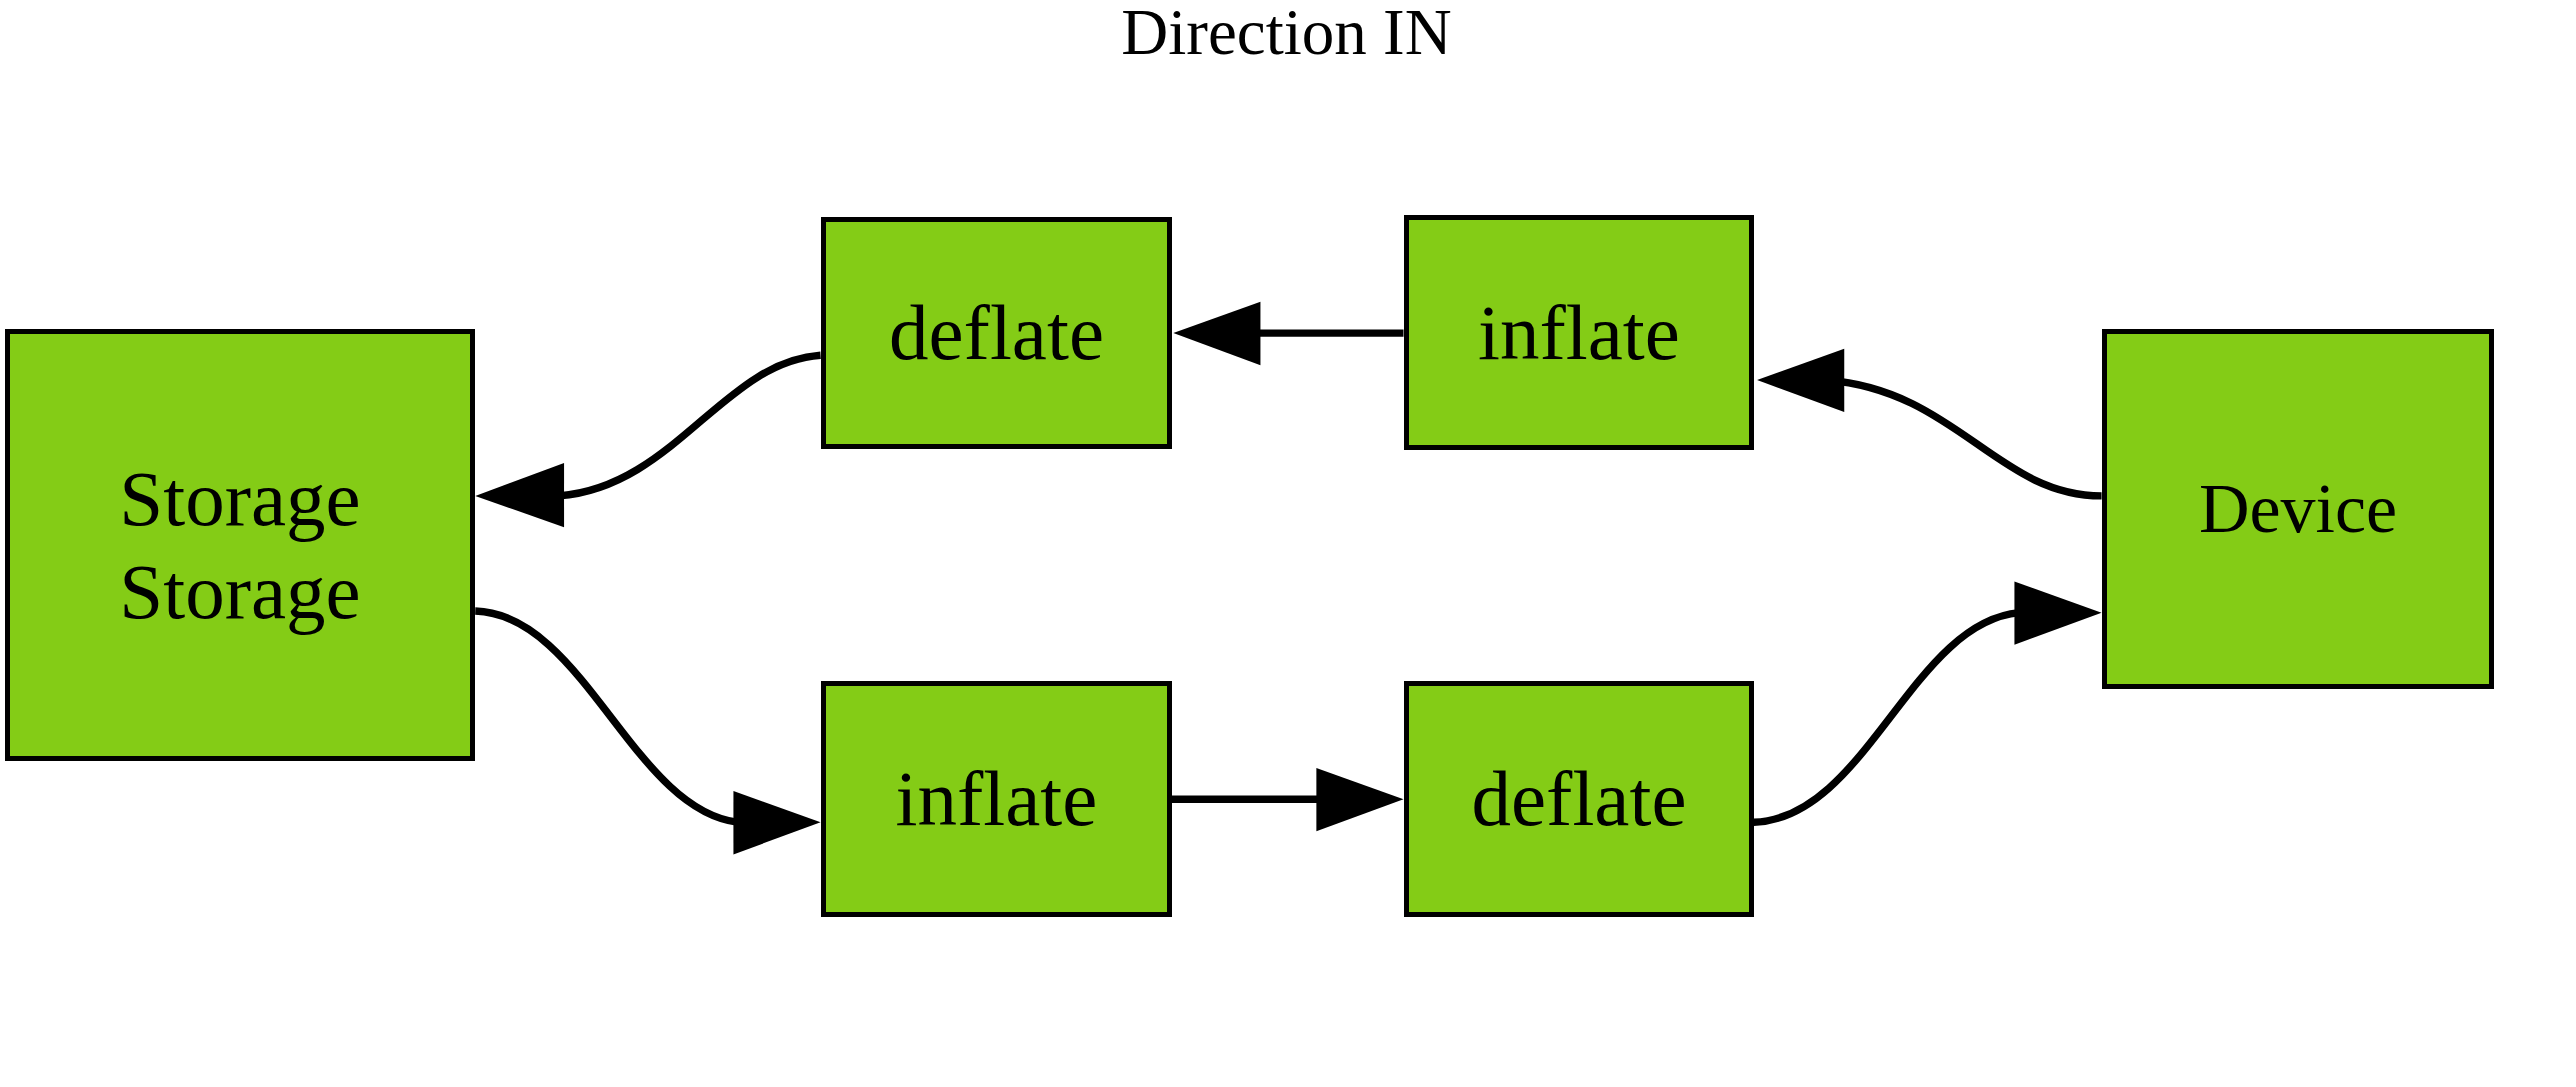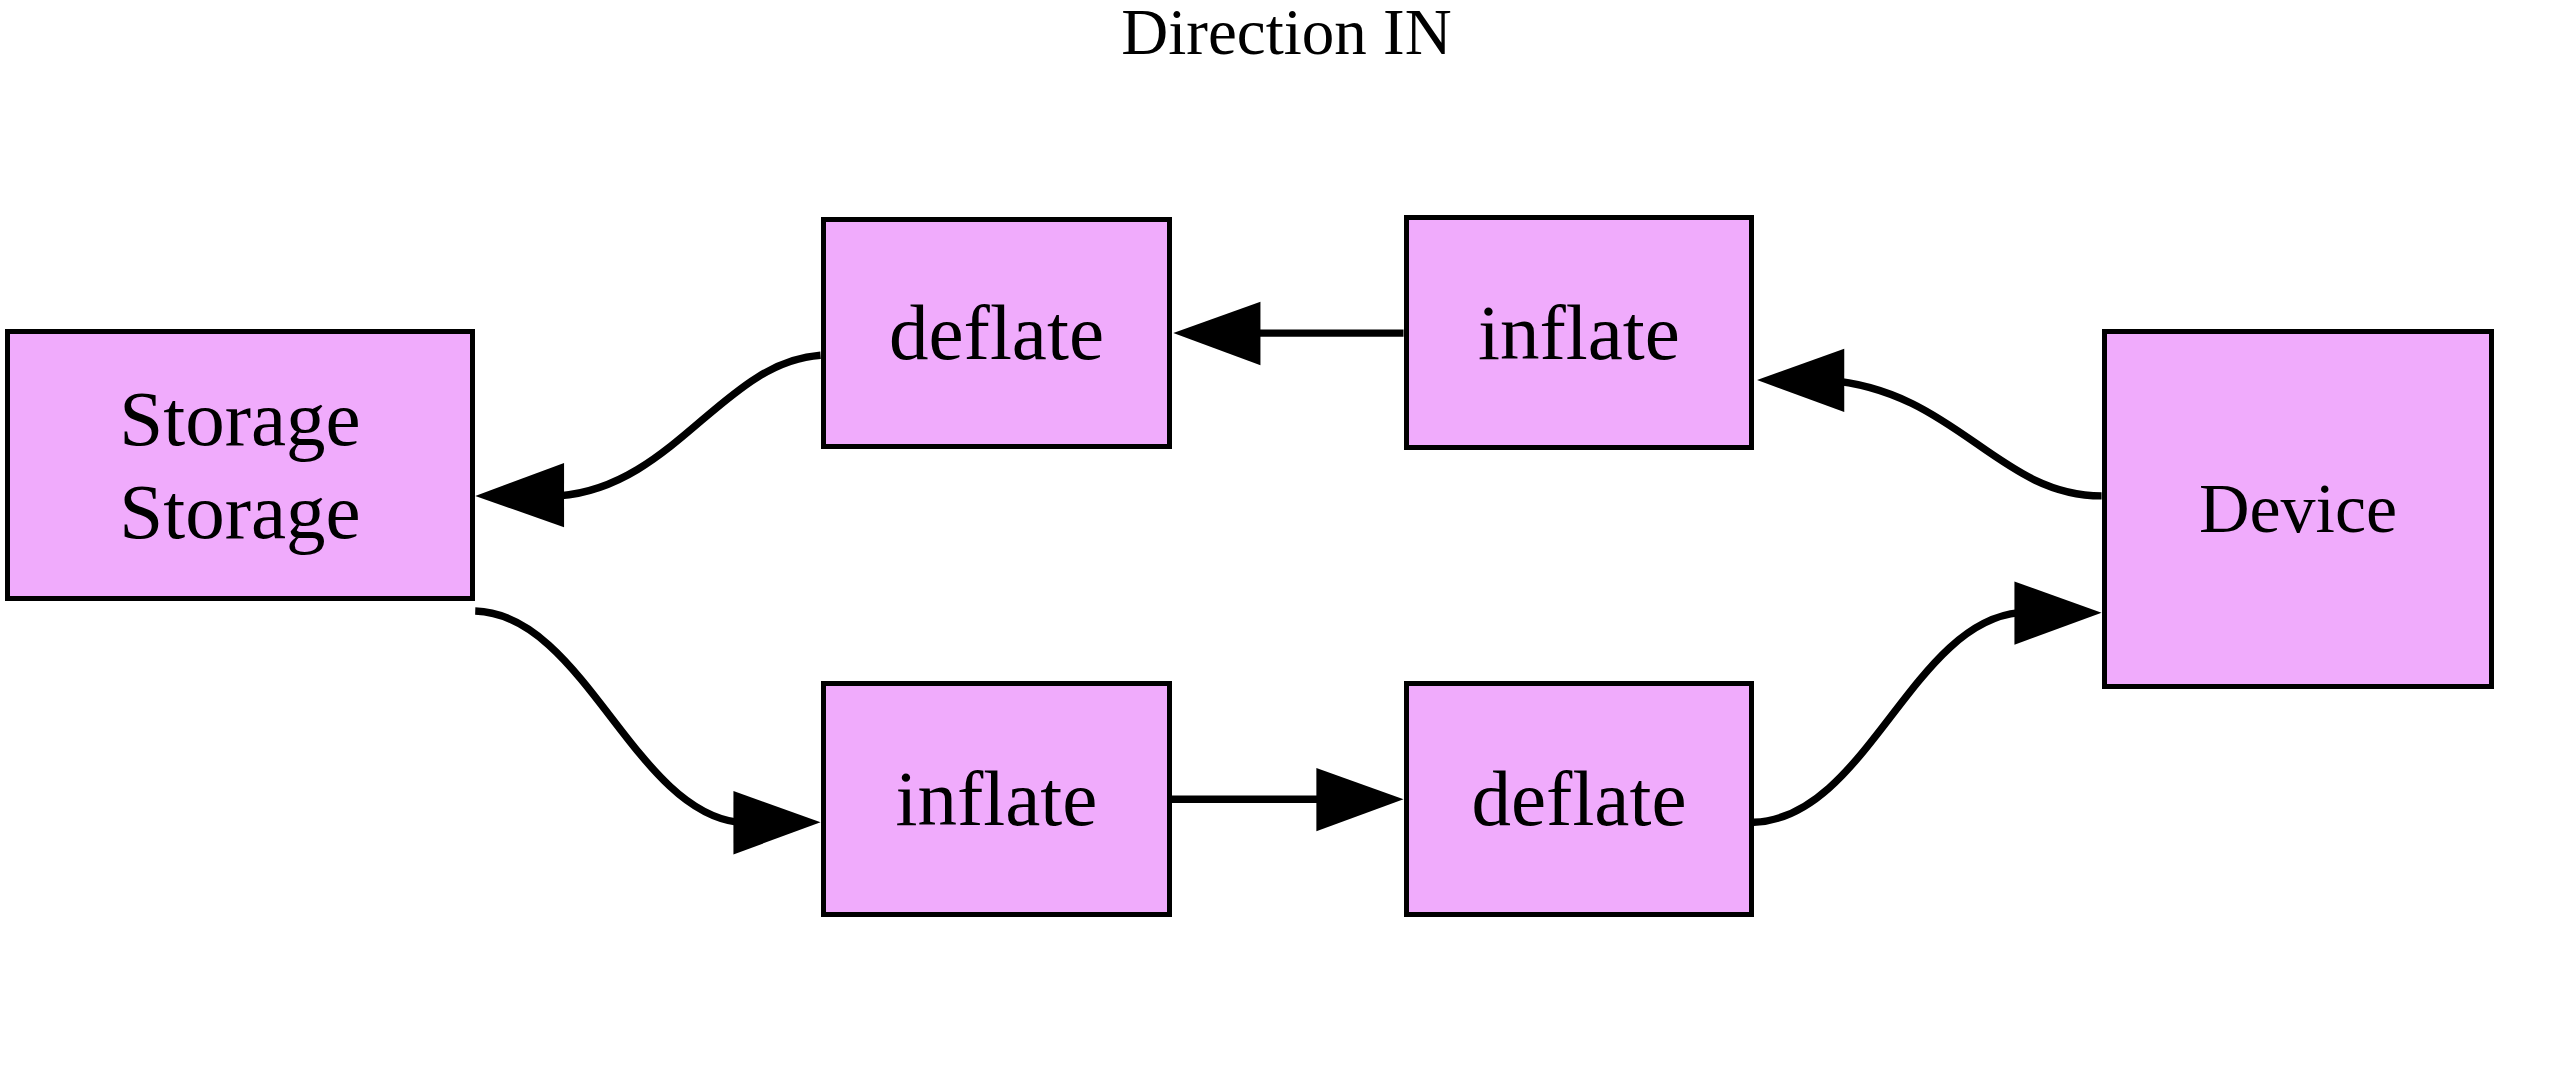--- a/index.html
+++ b/index.html
@@ -19,21 +19,21 @@
     position: absolute;
     left: 0;
     top: 0;
     width: 2576px;
     height: 1088px;
   }
   .node-box {
     position: absolute;
     box-sizing: border-box;
     border: 5.8px solid #000000;
-    background: #f0abfc;
+    background: #84cc16;
     display: flex;
     flex-direction: column;
     align-items: center;
     justify-content: center;
     color: #000000;
     line-height: 1.18;
     text-align: center;
     white-space: nowrap;
   }
   .node-label {
@@ -41,21 +41,21 @@
   }
   .direction-label {
     position: absolute;
     color: #000000;
     white-space: nowrap;
     text-align: center;
     line-height: 1;
   }
   
   #node-storage-daemon {
-    left: 5px;  top: 329px;  width: 470px;  height: 272px;
+    left: 5px;  top: 329px;  width: 470px;  height: 432px;
     font-size: 79px;
   }
   #node-deflate-in {
     left: 821px; top: 217px; width: 351px; height: 232px;
     font-size: 79px;
   }
   #node-inflate-in {
     left: 1404px; top: 215px; width: 350px; height: 235px;
     font-size: 79px;
   }

